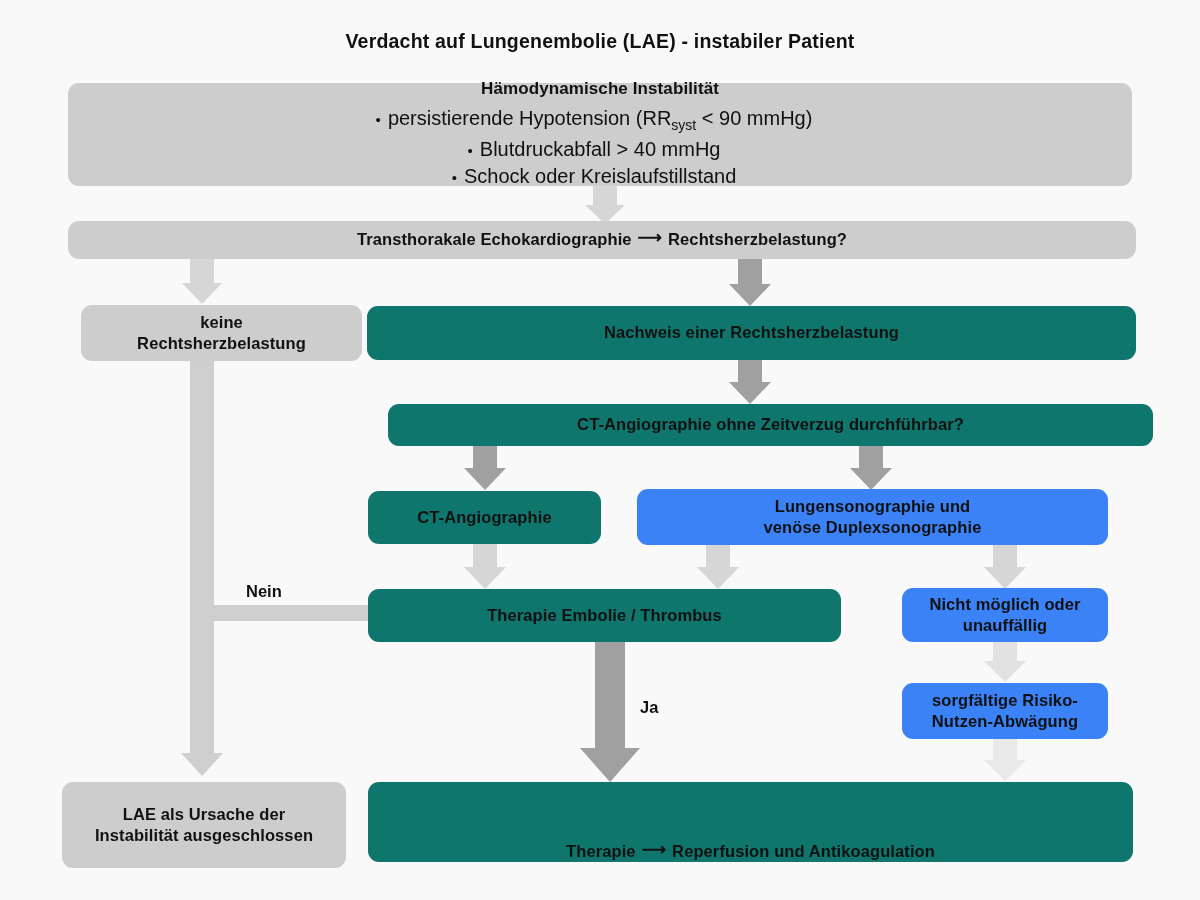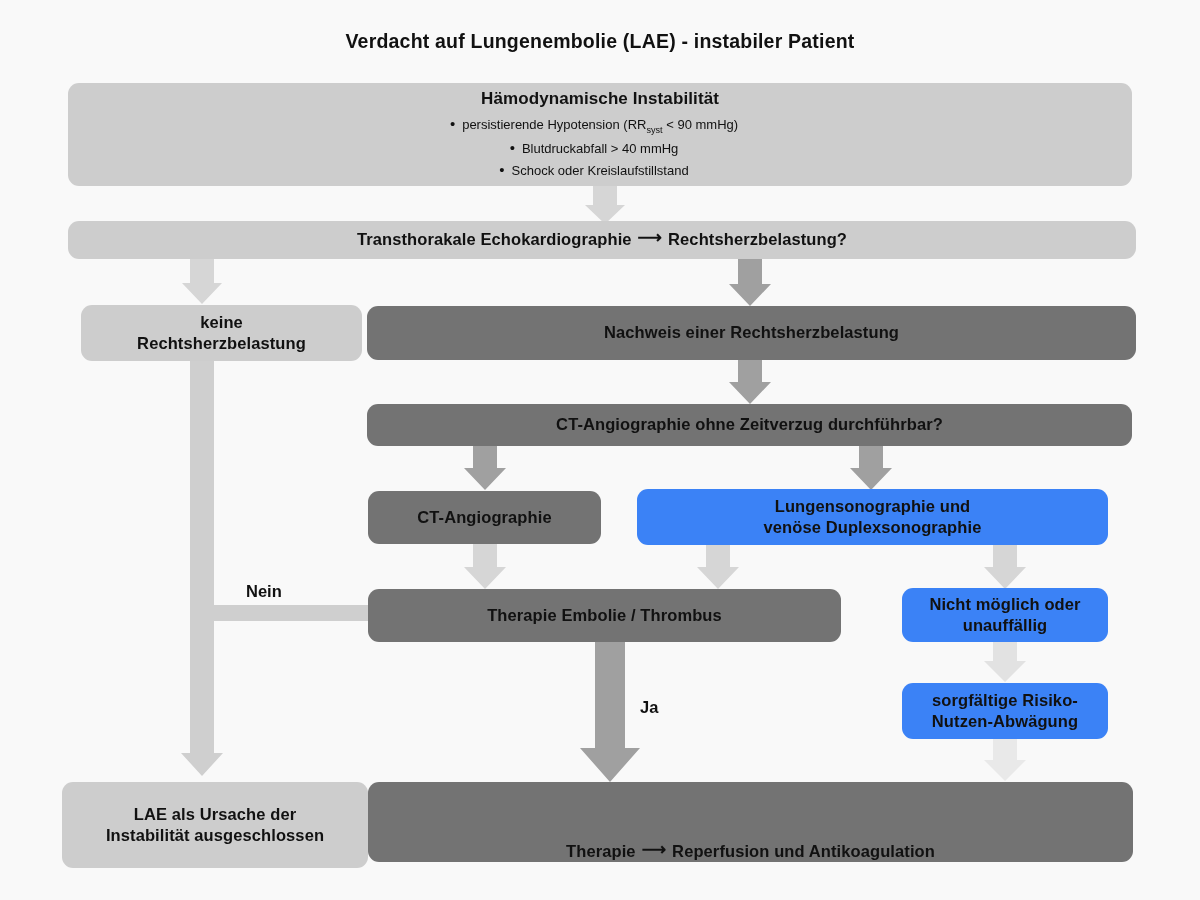--- a/index.html
+++ b/index.html
@@ -34,37 +34,37 @@
     display: flex;
     flex-direction: column;
     align-items: center;
     justify-content: center;
     text-align: center;
     color: #111111;
     line-height: 1.3;
   }
   .node.fill-light   { background: #3b82f6; }
   .node.fill-mid     { background: #cdcdcd; }
-  .node.fill-dark    { background: #737373; }
+  .node.fill-dark    { background: #0f766e; }
 
   .node-title {
     font-weight: bold;
     font-size: 17px;
     letter-spacing: .1px;
   }
   .node-label {
     font-weight: bold;
     font-size: 16.5px;
     letter-spacing: .1px;
   }
   .bullets {
     margin: 3px 12px 0 0;
     padding: 0;
     list-style: none;
-    font-size: 13px;
+    font-size: 20px;
     font-weight: normal;
   }
   .bullets li {
     margin: 1.5px 0;
     white-space: nowrap;
   }
   .bullets li::before {
     content: "\2022";
     margin-right: 7px;
     font-size: 15px;
@@ -179,21 +179,21 @@
 
   <div class="node fill-mid" style="left:70px; top:305px; width:281px; height:56px;margin-left:11px;">
     <div class="node-label">keine</div>
     <div class="node-label">Rechtsherzbelastung</div>
   </div>
 
   <div class="node fill-dark" style="left:367px; top:306px; width:769px; height:54px;">
     <div class="node-label">Nachweis einer Rechtsherzbelastung</div>
   </div>
 
-  <div class="node fill-dark" style="left:367px; top:404px; width:765px; height:42px;">
+  <div class="node fill-dark" style="left:388px; top:404px; width:765px; height:42px;">
     <div class="node-label">CT-Angiographie ohne Zeitverzug durchführbar?</div>
   </div>
 
   <div class="node fill-dark" style="left:368px; top:491px; width:233px; height:53px;">
     <div class="node-label">CT-Angiographie</div>
   </div>
 
   <div class="node fill-light" style="left:637px; top:489px; width:471px; height:56px;">
     <div class="node-label">Lungensonographie und</div>
     <div class="node-label">venöse Duplexsonographie</div>
@@ -206,21 +206,21 @@
   <div class="node fill-light" style="left:902px; top:588px; width:206px; height:54px;">
     <div class="node-label">Nicht möglich oder</div>
     <div class="node-label">unauffällig</div>
   </div>
 
   <div class="node fill-light" style="left:902px; top:683px; width:206px; height:56px;">
     <div class="node-label">sorgfältige Risiko-</div>
     <div class="node-label">Nutzen-Abwägung</div>
   </div>
 
-  <div class="node fill-mid" style="left:62px; top:782px; width:306px; height:86px;">
+  <div class="node fill-mid" style="left:62px; top:782px; width:284px; height:86px;">
     <div class="node-label">LAE als Ursache der</div>
     <div class="node-label">Instabilität ausgeschlossen</div>
   </div>
 
   <div class="node fill-dark" style="left:368px; top:782px; width:765px; height:80px;justify-content:flex-end;">
     <div class="node-label"><span>Therapie</span><span class="arrow-word">⟶</span><span>Reperfusion und Antikoagulation</span></div>
   </div>
 
   <div class="edge-label" style="left:246px; top:582px;">Nein</div>
   <div class="edge-label" style="left:640px; top:698px;text-align:right;">Ja</div>

